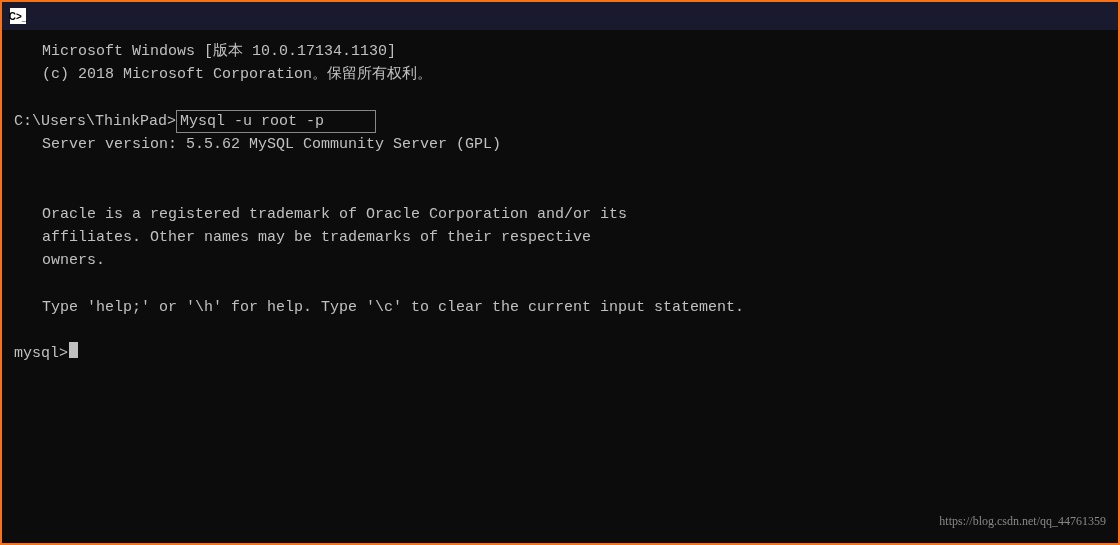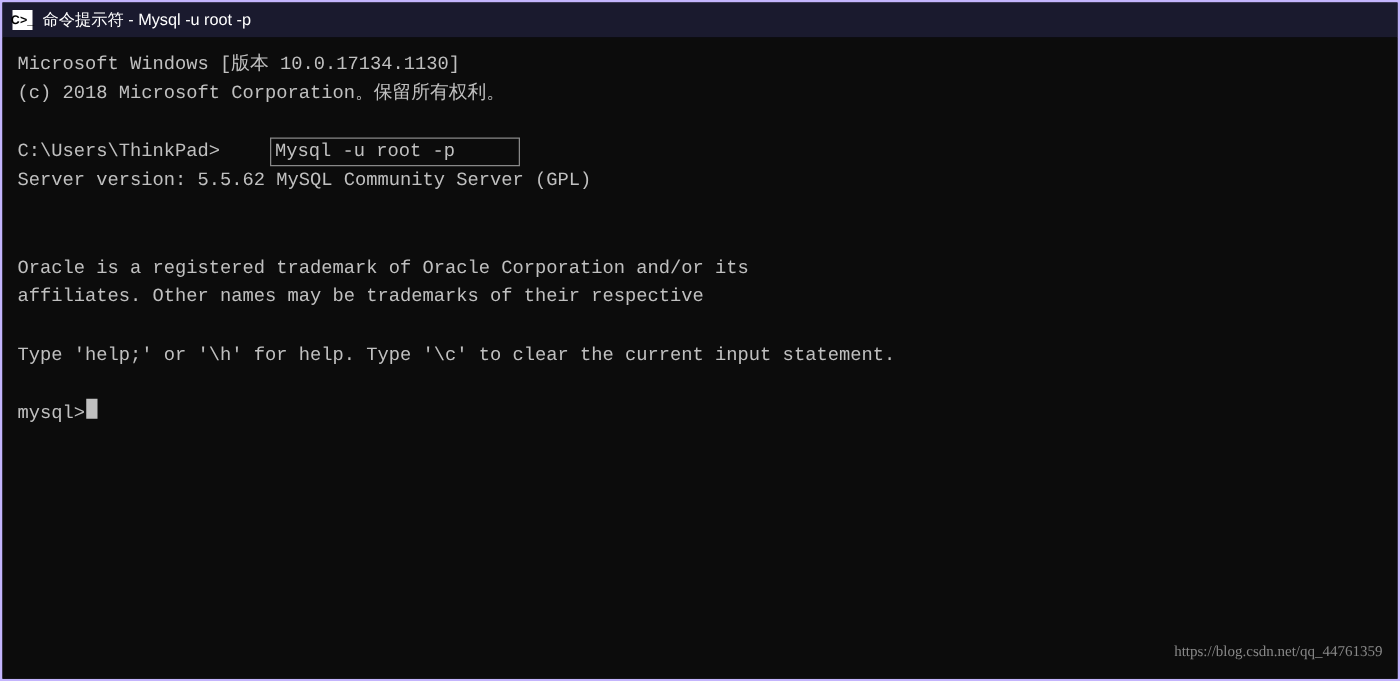--- a/index.html
+++ b/index.html
@@ -10,21 +10,21 @@
       overflow: hidden;
       font-family: 'Courier New', Courier, monospace;
       background: #000;
     }
 
     .window {
       width: 1120px;
       height: 545px;
       display: flex;
       flex-direction: column;
-      border: 2px solid #c4b5fd;
+      border: 2px solid #f97316;
     }
 
     .title-bar {
       background: #1a1a2e;
       display: flex;
       align-items: center;
       padding: 4px 8px;
       height: 28px;
       gap: 8px;
       flex-shrink: 0;
@@ -50,20 +50,21 @@
       color: #c0c0c0;
       font-size: 15px;
       line-height: 1.55;
       position: relative;
       overflow: hidden;
     }
 
     .line {
       white-space: pre;
       display: block;
+      margin-left: 28px;
     }
 
     .line-empty {
       height: 1.55em;
       display: block;
     }
 
     .command-line {
       display: flex;
     }
@@ -74,21 +75,20 @@
 
     .command-input {
       color: #c0c0c0;
       background: transparent;
       border: 1px solid #888;
       outline: none;
       font-family: 'Courier New', Courier, monospace;
       font-size: 15px;
       padding: 1px 3px;
       min-width: 200px;
-      margin-left: 40px;
     }
 
     .watermark {
       position: absolute;
       bottom: 12px;
       right: 12px;
       color: #888;
       font-size: 12px;
       font-family: Liberation Serif, serif;
     }
@@ -121,21 +121,20 @@
       font-family: Arial, sans-serif;
     }
   </style>
 </head>
 <body>
 
 <div class="window">
 
   <div class="title-bar">
     <div class="title-bar-icon cmd-icon">C&gt;_</div>
-    <span class="title-bar-text">命令提示符 - Mysql  -u root -p</span>
   </div>
 
   <div class="terminal-body">
 
     <span class="line">Microsoft Windows [版本 10.0.17134.1130]</span>
 
     <span class="line">(c) 2018 Microsoft Corporation。保留所有权利。</span>
 
     <span class="line-empty"></span>
 
@@ -149,20 +148,21 @@
 
     <span class="line">Server version: 5.5.62 MySQL Community Server (GPL)</span>
 
     <span class="line-empty"></span>
 
 
     <span class="line-empty"></span>
 
     <span class="line">Oracle is a registered trademark of Oracle Corporation and/or its</span>
     <span class="line">affiliates. Other names may be trademarks of their respective</span>
+    <span class="line">owners.</span>
 
     <span class="line-empty"></span>
 
     <span class="line">Type 'help;' or '\h' for help. Type '\c' to clear the current input statement.</span>
 
     <span class="line-empty"></span>
 
     <div class="command-line">
       <span class="prompt">mysql&gt; </span>
       <span class="cursor"></span>

